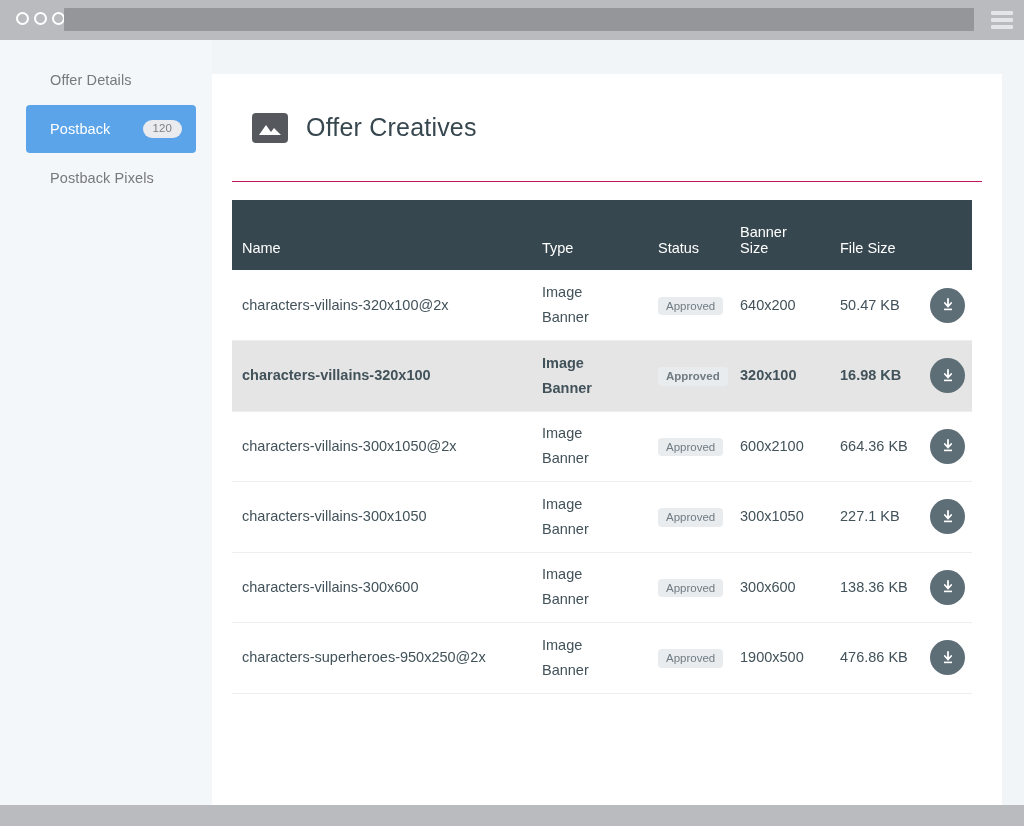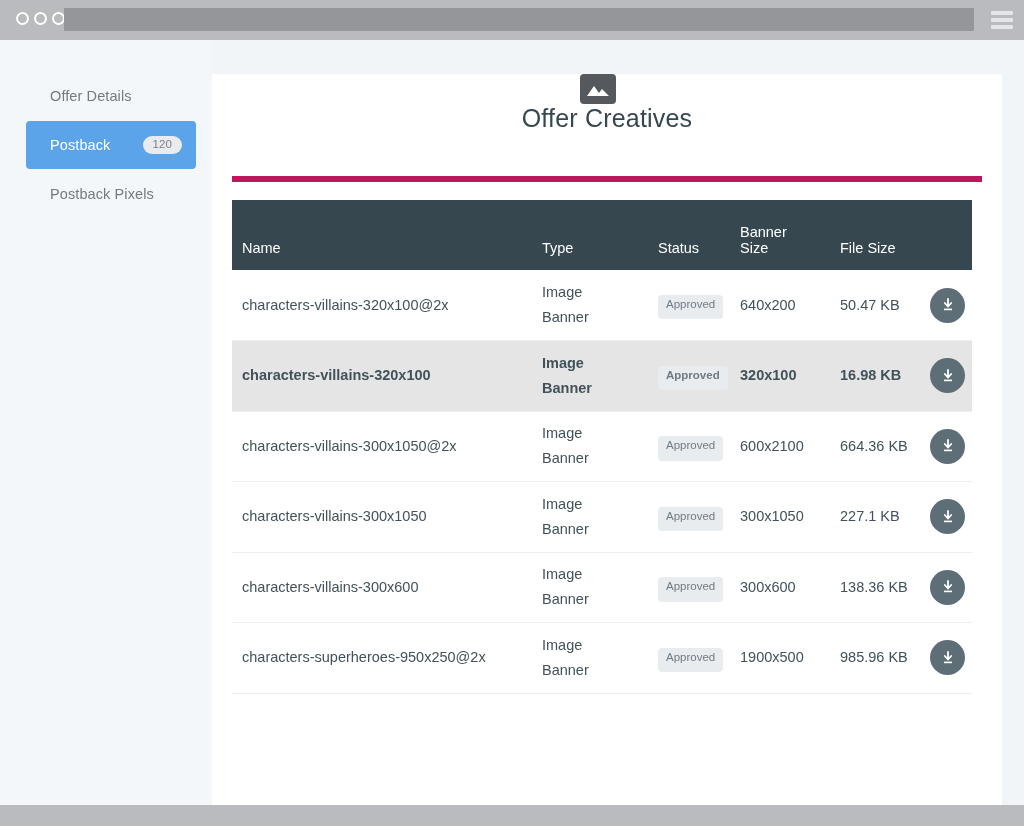--- a/index.html
+++ b/index.html
@@ -73,21 +73,21 @@
     background: #f2f5f8;
   }
 
   
   .sidebar {
     position: absolute;
     left: 0; top: 0;
     width: 212px;
     height: 765px;
     background: #f4f7fa;
-    padding-top: 32px;
+    padding-top: 16px;
   }
   .nav-item {
     position: relative;
     height: 48px;
     margin: 0 16px 1px 26px;
     display: flex;
     align-items: center;
     justify-content: space-between;
     padding: 0 14px 0 24px;
     border-radius: 4px;
@@ -118,23 +118,22 @@
     width: 790px;
     height: 738px;
     background: #ffffff;
     overflow: hidden;
   }
   .card-header {
     height: 108px;
     display: flex;
     align-items: center;
     padding: 0 20px 0 20px;
-    border-bottom: 6px solid #be185d;
+    border-bottom: 1px solid #be185d;
     margin: 0 20px;
-    flex-direction: column;
   }
   .header-icon {
     width: 36px; height: 30px;
     background: #55585d;
     border-radius: 4px;
     margin-right: 18px;
     position: relative;
     flex: none;
   }
   .header-icon svg { position: absolute; left: 0; top: 0; }
@@ -182,21 +181,21 @@
     line-height: 1.72;
   }
   tbody td.cell-name { padding-left: 10px; white-space: nowrap; }
   tbody td.cell-type { }
   .status-badge {
     display: inline-block;
     background: #e9ecef;
     color: #707b82;
     font-size: 11.5px;
     border-radius: 4px;
-    padding: 4px 8px 9px;
+    padding: 4px 8px 3px;
     line-height: 1;
     white-space: nowrap;
   }
   .dl-btn {
     width: 35px; height: 35px;
     border-radius: 50%;
     background: #5e6e77;
     border: none;
     display: flex;
     align-items: center;
@@ -377,21 +376,21 @@
             <tr>
               <td class="cell-name">characters-superheroes-950x250@2x</td>
               <td class="cell-type">
                 <span>Image</span><br>
                 <span>Banner</span>
               </td>
               <td>
                 <span class="status-badge">Approved</span>
               </td>
               <td>1900x500</td>
-              <td>985.96 KB</td>
+              <td>476.86 KB</td>
               <td class="cell-dl">
                 <button class="dl-btn">
                   <svg width="16" height="16" viewBox="0 0 16 16" aria-hidden="true">
                     <path d="M8 2 L8 8 M8 9.5 L4.8 6 M8 9.5 L11.2 6" stroke="#ffffff" stroke-width="1.8" fill="none" stroke-linecap="round" stroke-linejoin="round"></path>
                     <rect x="4" y="11.6" width="8" height="1.6" fill="#ffffff"></rect>
                   </svg>
                 </button>
               </td>
             </tr>
 

